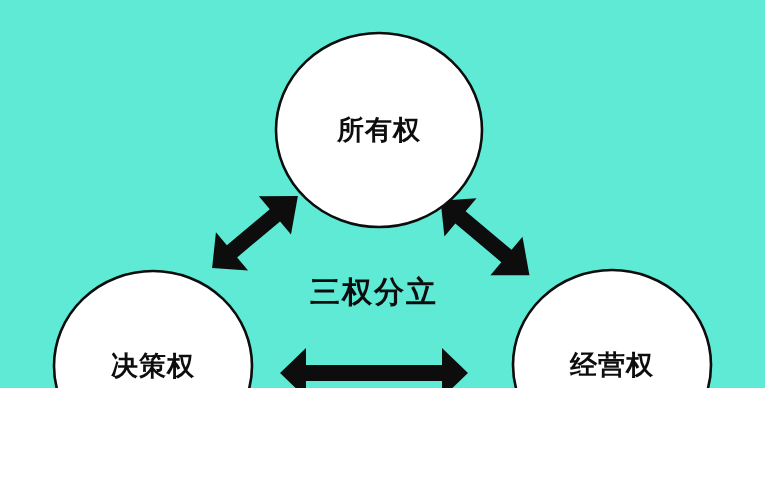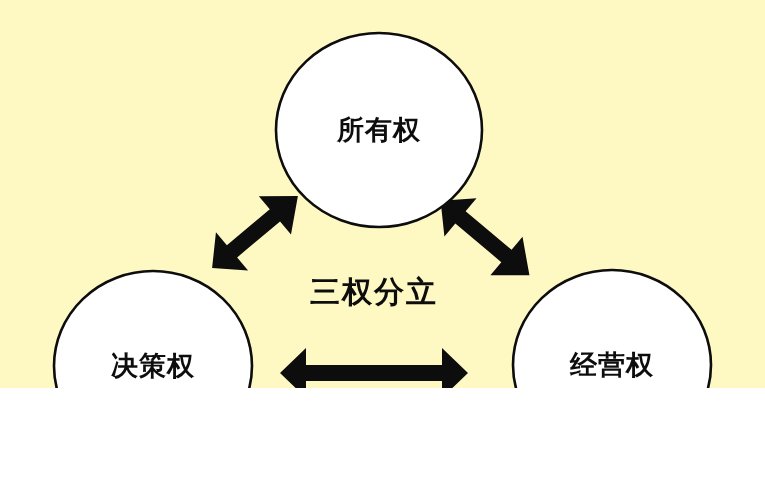--- a/index.html
+++ b/index.html
@@ -4,21 +4,21 @@
 <style>
   html, body {
     margin: 0;
     padding: 0;
     background: #ffffff;
   }
   .stage {
     position: relative;
     width: 765px;
     height: 388px;
-    background: #fef9c3;
+    background: #5eead4;
     overflow: hidden;
     font-family: "Liberation Sans", sans-serif;
   }
   .stage svg {
     display: block;
     width: 765px;
     height: 500px;
   }
   .circle {
     fill: #ffffff;

